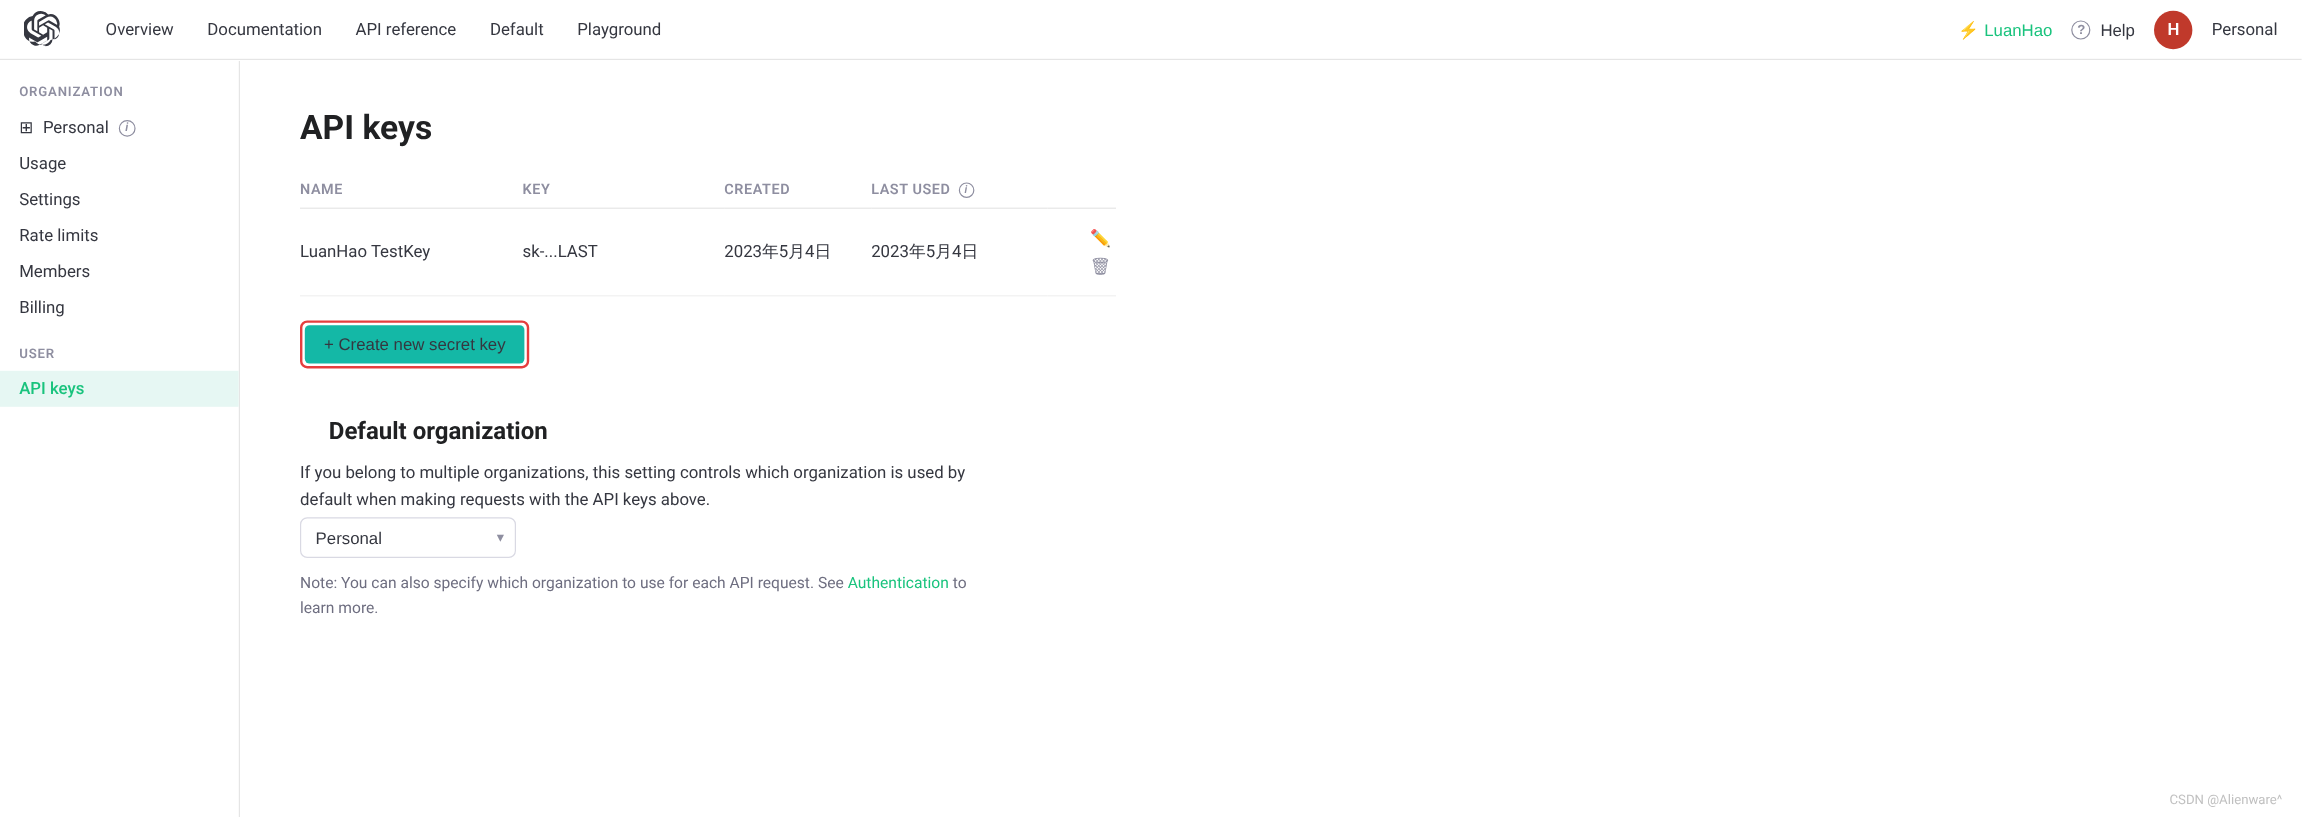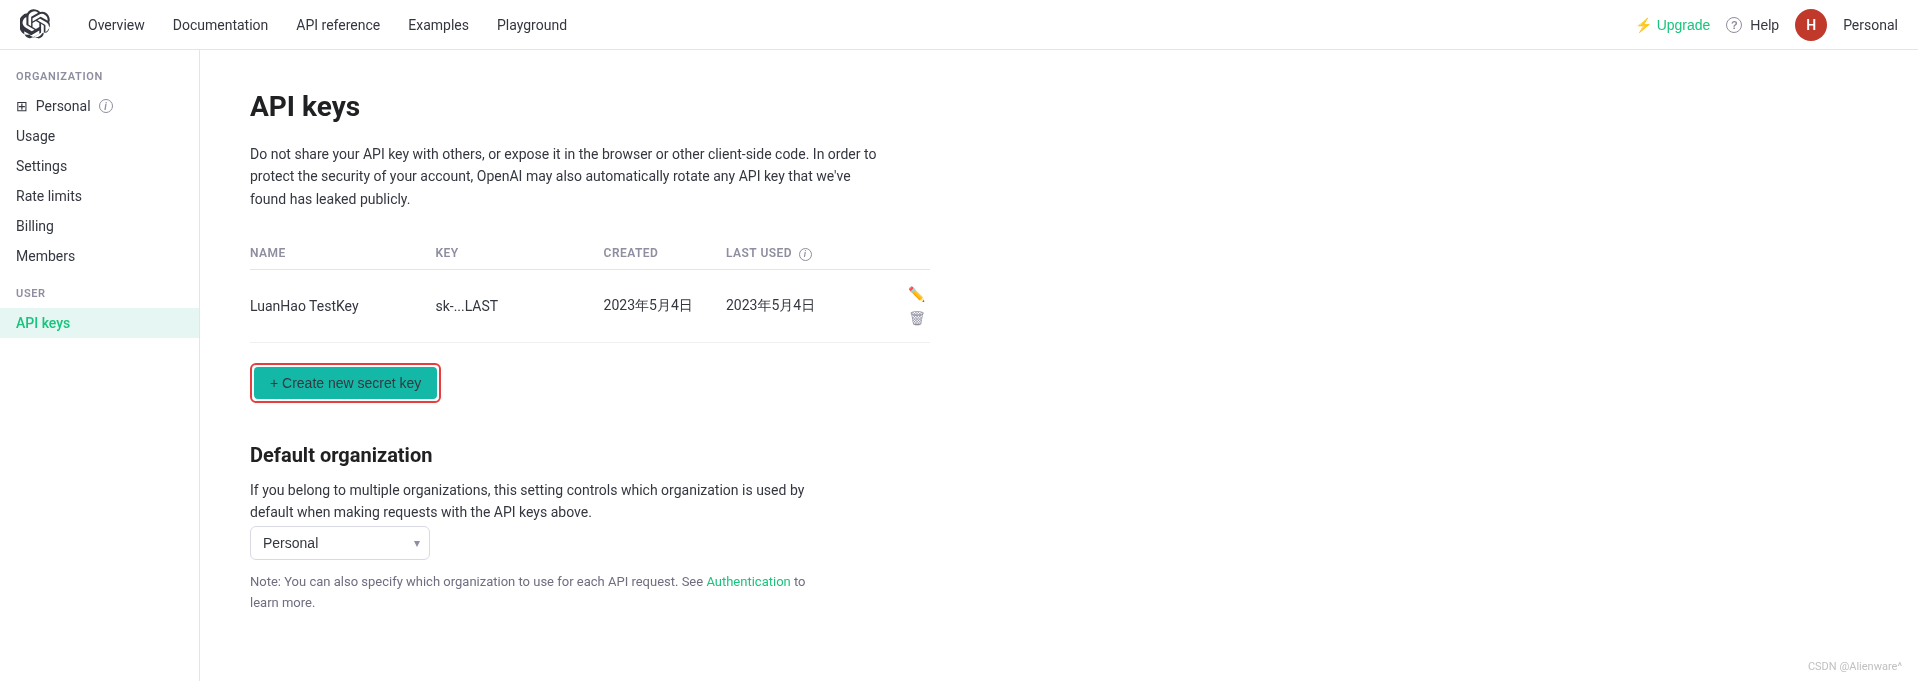--- a/index.html
+++ b/index.html
@@ -104,21 +104,21 @@
       padding: 2px;
       margin-bottom: 40px;
     }
     .create-key-btn {
       display: flex; align-items: center; gap: 6px;
       padding: 8px 16px; font-size: 14px; font-weight: 500; color: #353740;
       background: #14b8a6; border: none; border-radius: 4px; cursor: pointer;
     }
 
     
-    .section-title { font-size: 20px; font-weight: 700; color: #202123; margin-bottom: 12px; }
+    .section-title { font-size: 20px; font-weight: 700; color: #202123; margin-bottom: 12px; margin-left: 24px; }
     .section-desc { font-size: 14px; color: #353740; line-height: 1.6; max-width: 580px; margin-bottom: 3px; }
     .org-select-wrapper { position: relative; display: inline-block; }
     .org-select {
       appearance: none; -webkit-appearance: none;
       padding: 8px 36px 8px 12px; font-size: 14px; color: #353740;
       border: 1px solid #d9d9e3; border-radius: 6px; background: #fff; cursor: pointer;
       min-width: 180px;
     }
     .select-chevron {
       position: absolute; right: 10px; top: 50%; transform: translateY(-50%);
@@ -144,27 +144,27 @@
 <nav class="top-nav">
   <div class="top-nav-logo">
     <svg viewBox="0 0 41 41" fill="none" xmlns="http://www.w3.org/2000/svg" width="32" height="32">
       <path d="M37.532 16.87a9.963 9.963 0 0 0-.856-8.184 10.078 10.078 0 0 0-10.855-4.835 9.964 9.964 0 0 0-6.211-3.348 10.079 10.079 0 0 0-10.43 4.963 9.964 9.964 0 0 0-6.67 3.438 10.079 10.079 0 0 0-2.444 10.868 9.964 9.964 0 0 0 .856 8.185 10.079 10.079 0 0 0 10.855 4.835 9.965 9.965 0 0 0 6.211 3.348 10.079 10.079 0 0 0 10.43-4.963 9.965 9.965 0 0 0 6.67-3.438 10.079 10.079 0 0 0 2.444-10.868zm-14.558 20.407a7.475 7.475 0 0 1-4.799-1.735c.061-.033.168-.091.237-.134l7.964-4.6a1.294 1.294 0 0 0 .655-1.134V19.054l3.366 1.944a.12.12 0 0 1 .066.092v9.299a7.505 7.505 0 0 1-7.49 7.488zM6.392 33.599a7.471 7.471 0 0 1-.894-5.023c.06.036.162.099.237.141l7.964 4.6a1.297 1.297 0 0 0 1.308 0l9.724-5.614v3.888a.12.12 0 0 1-.048.103l-8.051 4.649a7.504 7.504 0 0 1-10.24-2.744zM4.297 13.62A7.469 7.469 0 0 1 8.2 10.333c0 .068-.004.19-.004.274v9.201a1.294 1.294 0 0 0 .654 1.132l9.723 5.614-3.366 1.944a.12.12 0 0 1-.114.012L7.044 23.86a7.504 7.504 0 0 1-2.747-10.24zm27.658 6.437l-9.724-5.615 3.367-1.943a.121.121 0 0 1 .114-.012l8.048 4.648a7.498 7.498 0 0 1-1.158 13.528v-9.476a1.293 1.293 0 0 0-.647-1.13zm3.35-5.043c-.059-.037-.162-.099-.236-.141l-7.965-4.6a1.298 1.298 0 0 0-1.308 0l-9.723 5.614v-3.888a.12.12 0 0 1 .048-.103l8.05-4.645a7.497 7.497 0 0 1 11.135 7.763zm-21.063 6.929l-3.367-1.944a.12.12 0 0 1-.065-.092v-9.299a7.497 7.497 0 0 1 12.293-5.756 6.94 6.94 0 0 0-.236.134l-7.965 4.6a1.294 1.294 0 0 0-.654 1.132l-.006 11.225zm1.829-3.943l4.33-2.501 4.332 2.497v4.998l-4.331 2.5-4.331-2.5V18z" fill="currentColor"></path>
     </svg>
   </div>
   <div class="top-nav-links">
     <button class="top-nav-link">Overview</button>
     <button class="top-nav-link">Documentation</button>
     <button class="top-nav-link">API reference</button>
-    <button class="top-nav-link">Examples</button>
+    <button class="top-nav-link">Default</button>
     <button class="top-nav-link">Playground</button>
   </div>
   <div class="top-nav-right">
     <button class="upgrade-btn">
       <span>⚡</span>
-      <span>Upgrade</span>
+      <span>LuanHao</span>
     </button>
     <button class="help-btn">
       <span style="width:16px;height:16px;border-radius:50%;border:1.5px solid #8e8ea0;display:inline-flex;align-items:center;justify-content:center;font-size:11px;color:#8e8ea0;font-weight:700;">?</span>
       <span style="margin-left:4px;">Help</span>
     </button>
     <div class="avatar">H</div>
     <span class="personal-label">Personal</span>
   </div>
 </nav>
 
@@ -173,31 +173,30 @@
   <aside class="sidebar">
     <div class="sidebar-section-label">ORGANIZATION</div>
     <div class="sidebar-org-item">
       <span style="font-size:14px;">⊞</span>
       <span>Personal</span>
       <span class="info-icon">i</span>
     </div>
     <div class="sidebar-item">Usage</div>
     <div class="sidebar-item">Settings</div>
     <div class="sidebar-item">Rate limits</div>
+    <div class="sidebar-item">Members</div>
     <div class="sidebar-item">Billing</div>
-    <div class="sidebar-item">Members</div>
     <div class="sidebar-divider"></div>
     <div class="sidebar-section-label">USER</div>
     <div class="sidebar-item active">API keys</div>
   </aside>
 
   <main class="main-content">
     <h1 class="page-title">API keys</h1>
 
-    <p class="description-warning">Do not share your API key with others, or expose it in the browser or other client-side code. In order to protect the security of your account, OpenAI may also automatically rotate any API key that we've found has leaked publicly.</p>
 
     
     <table class="keys-table">
       <thead>
         <tr>
           <th class="col-name">NAME</th>
           <th class="col-key">KEY</th>
           <th class="col-created">CREATED</th>
           <th class="col-last-used">
             <span>LAST USED</span>

